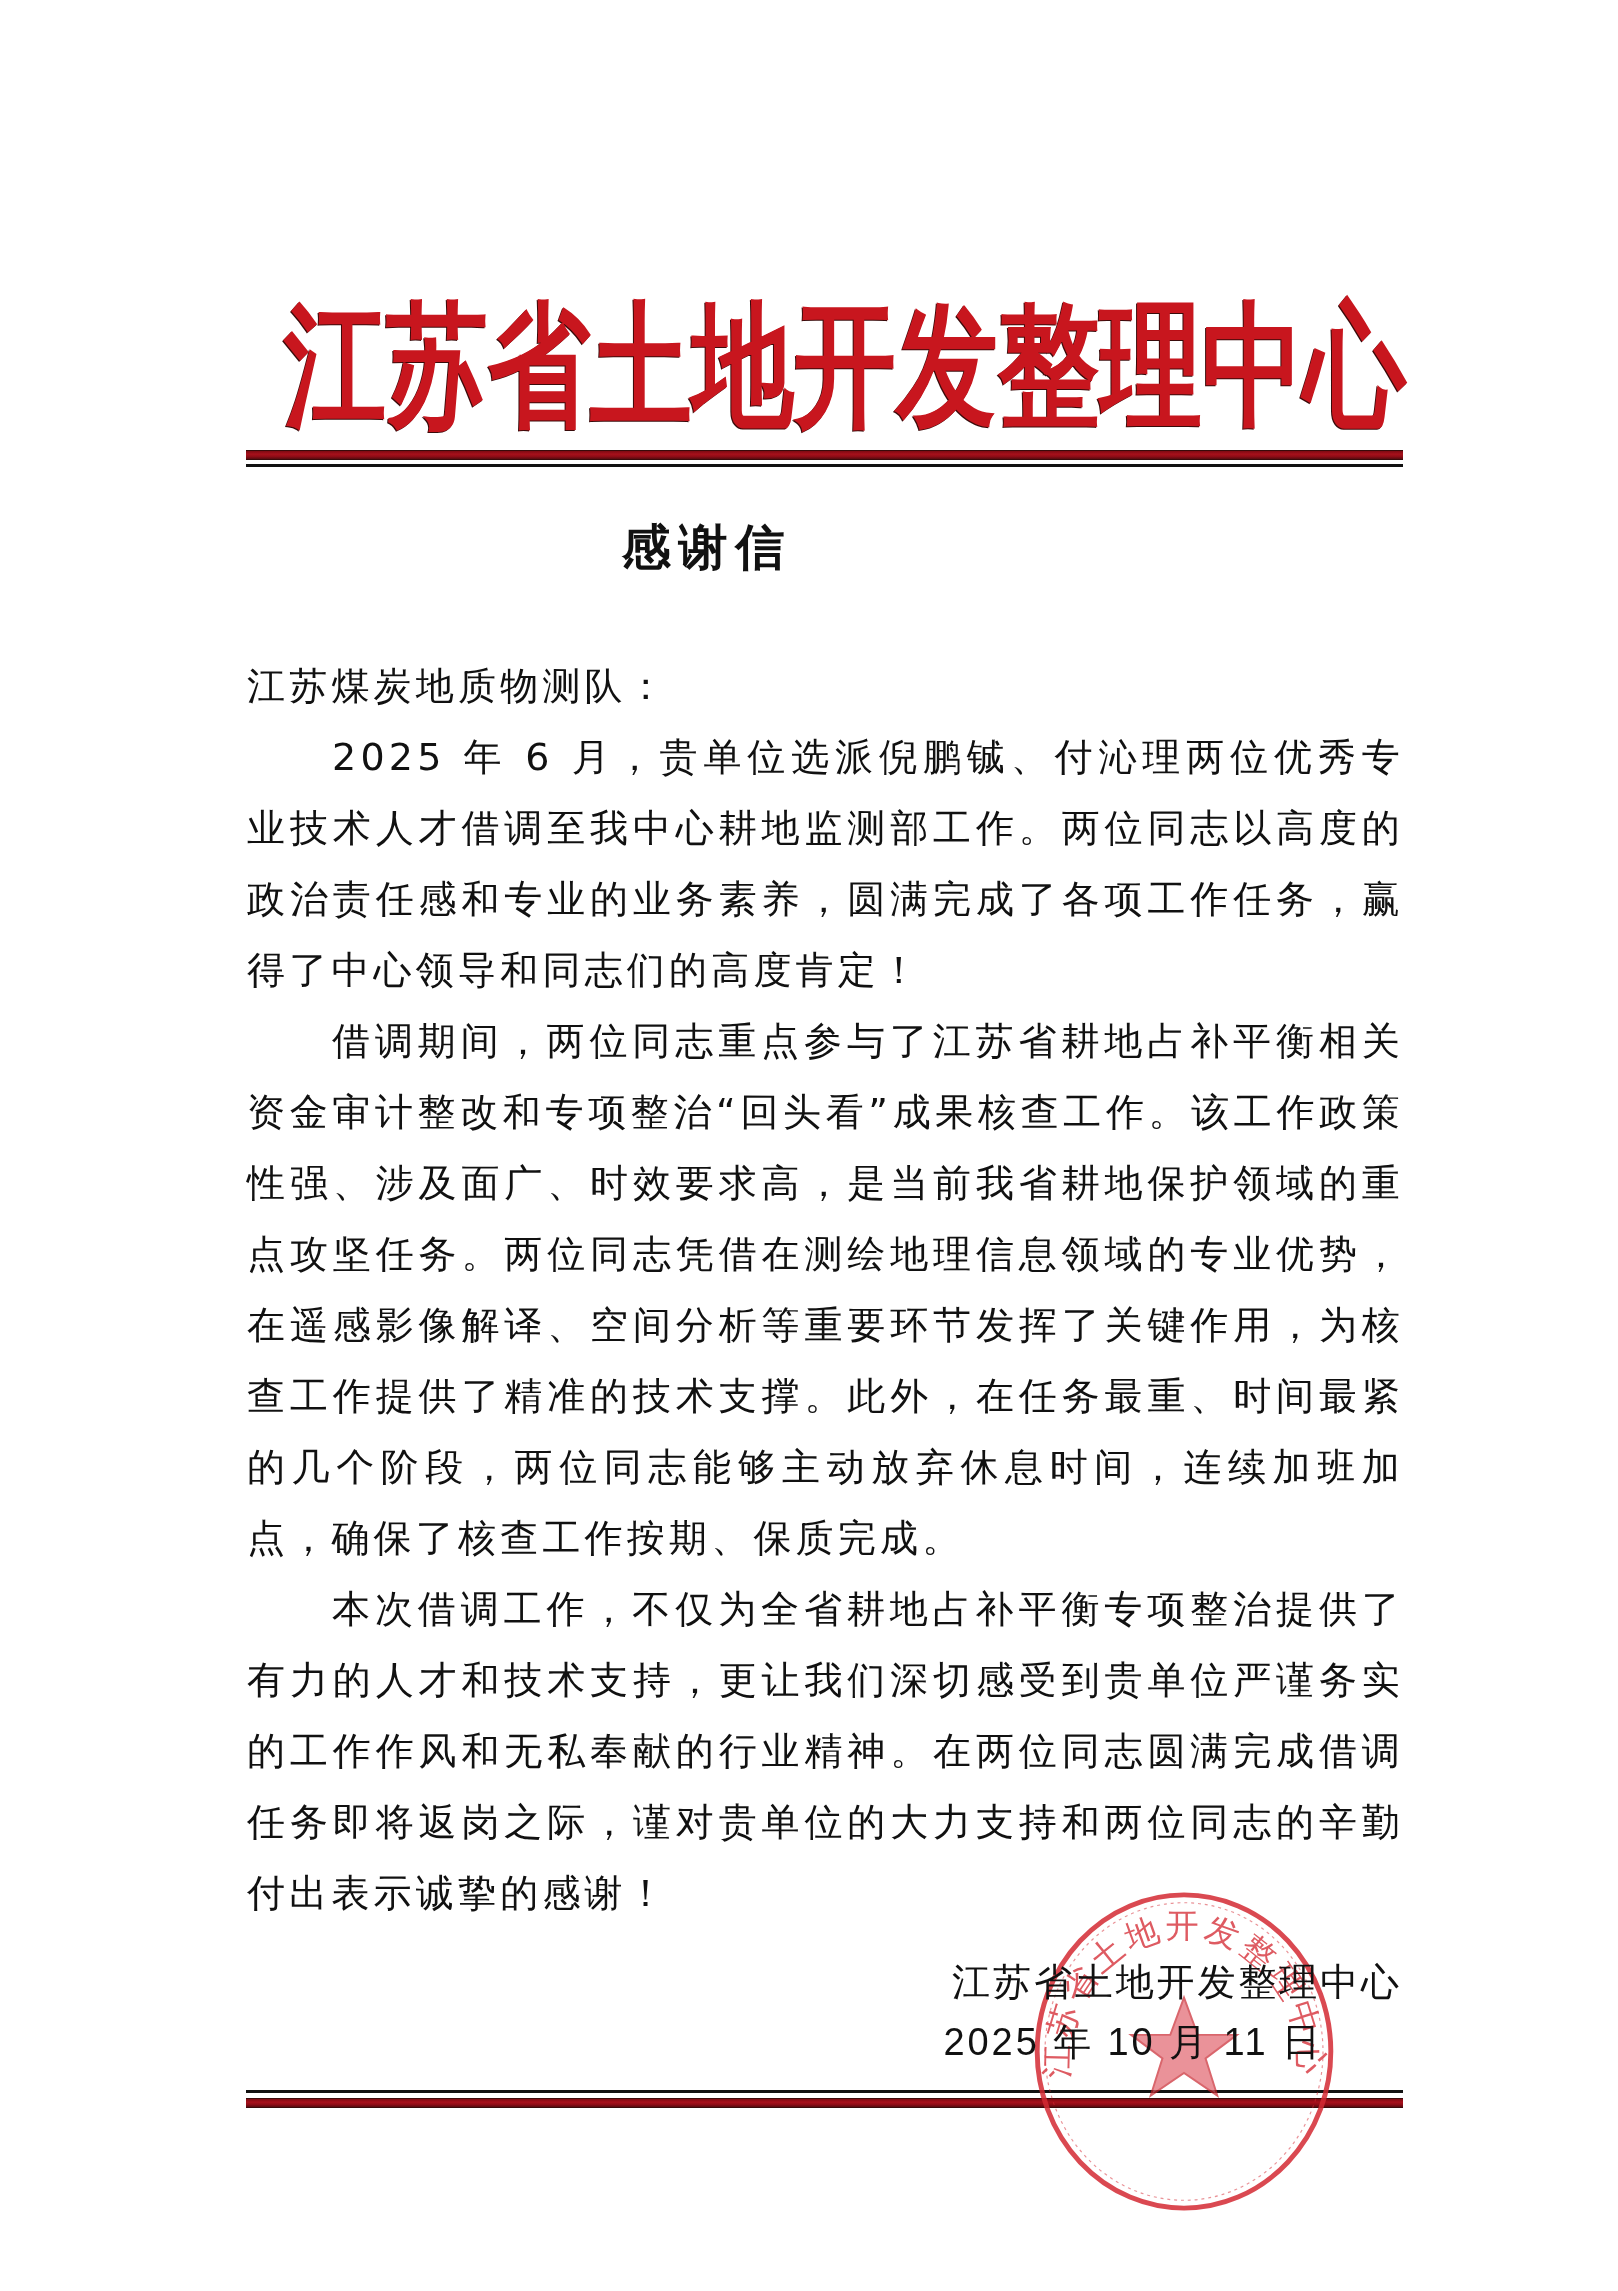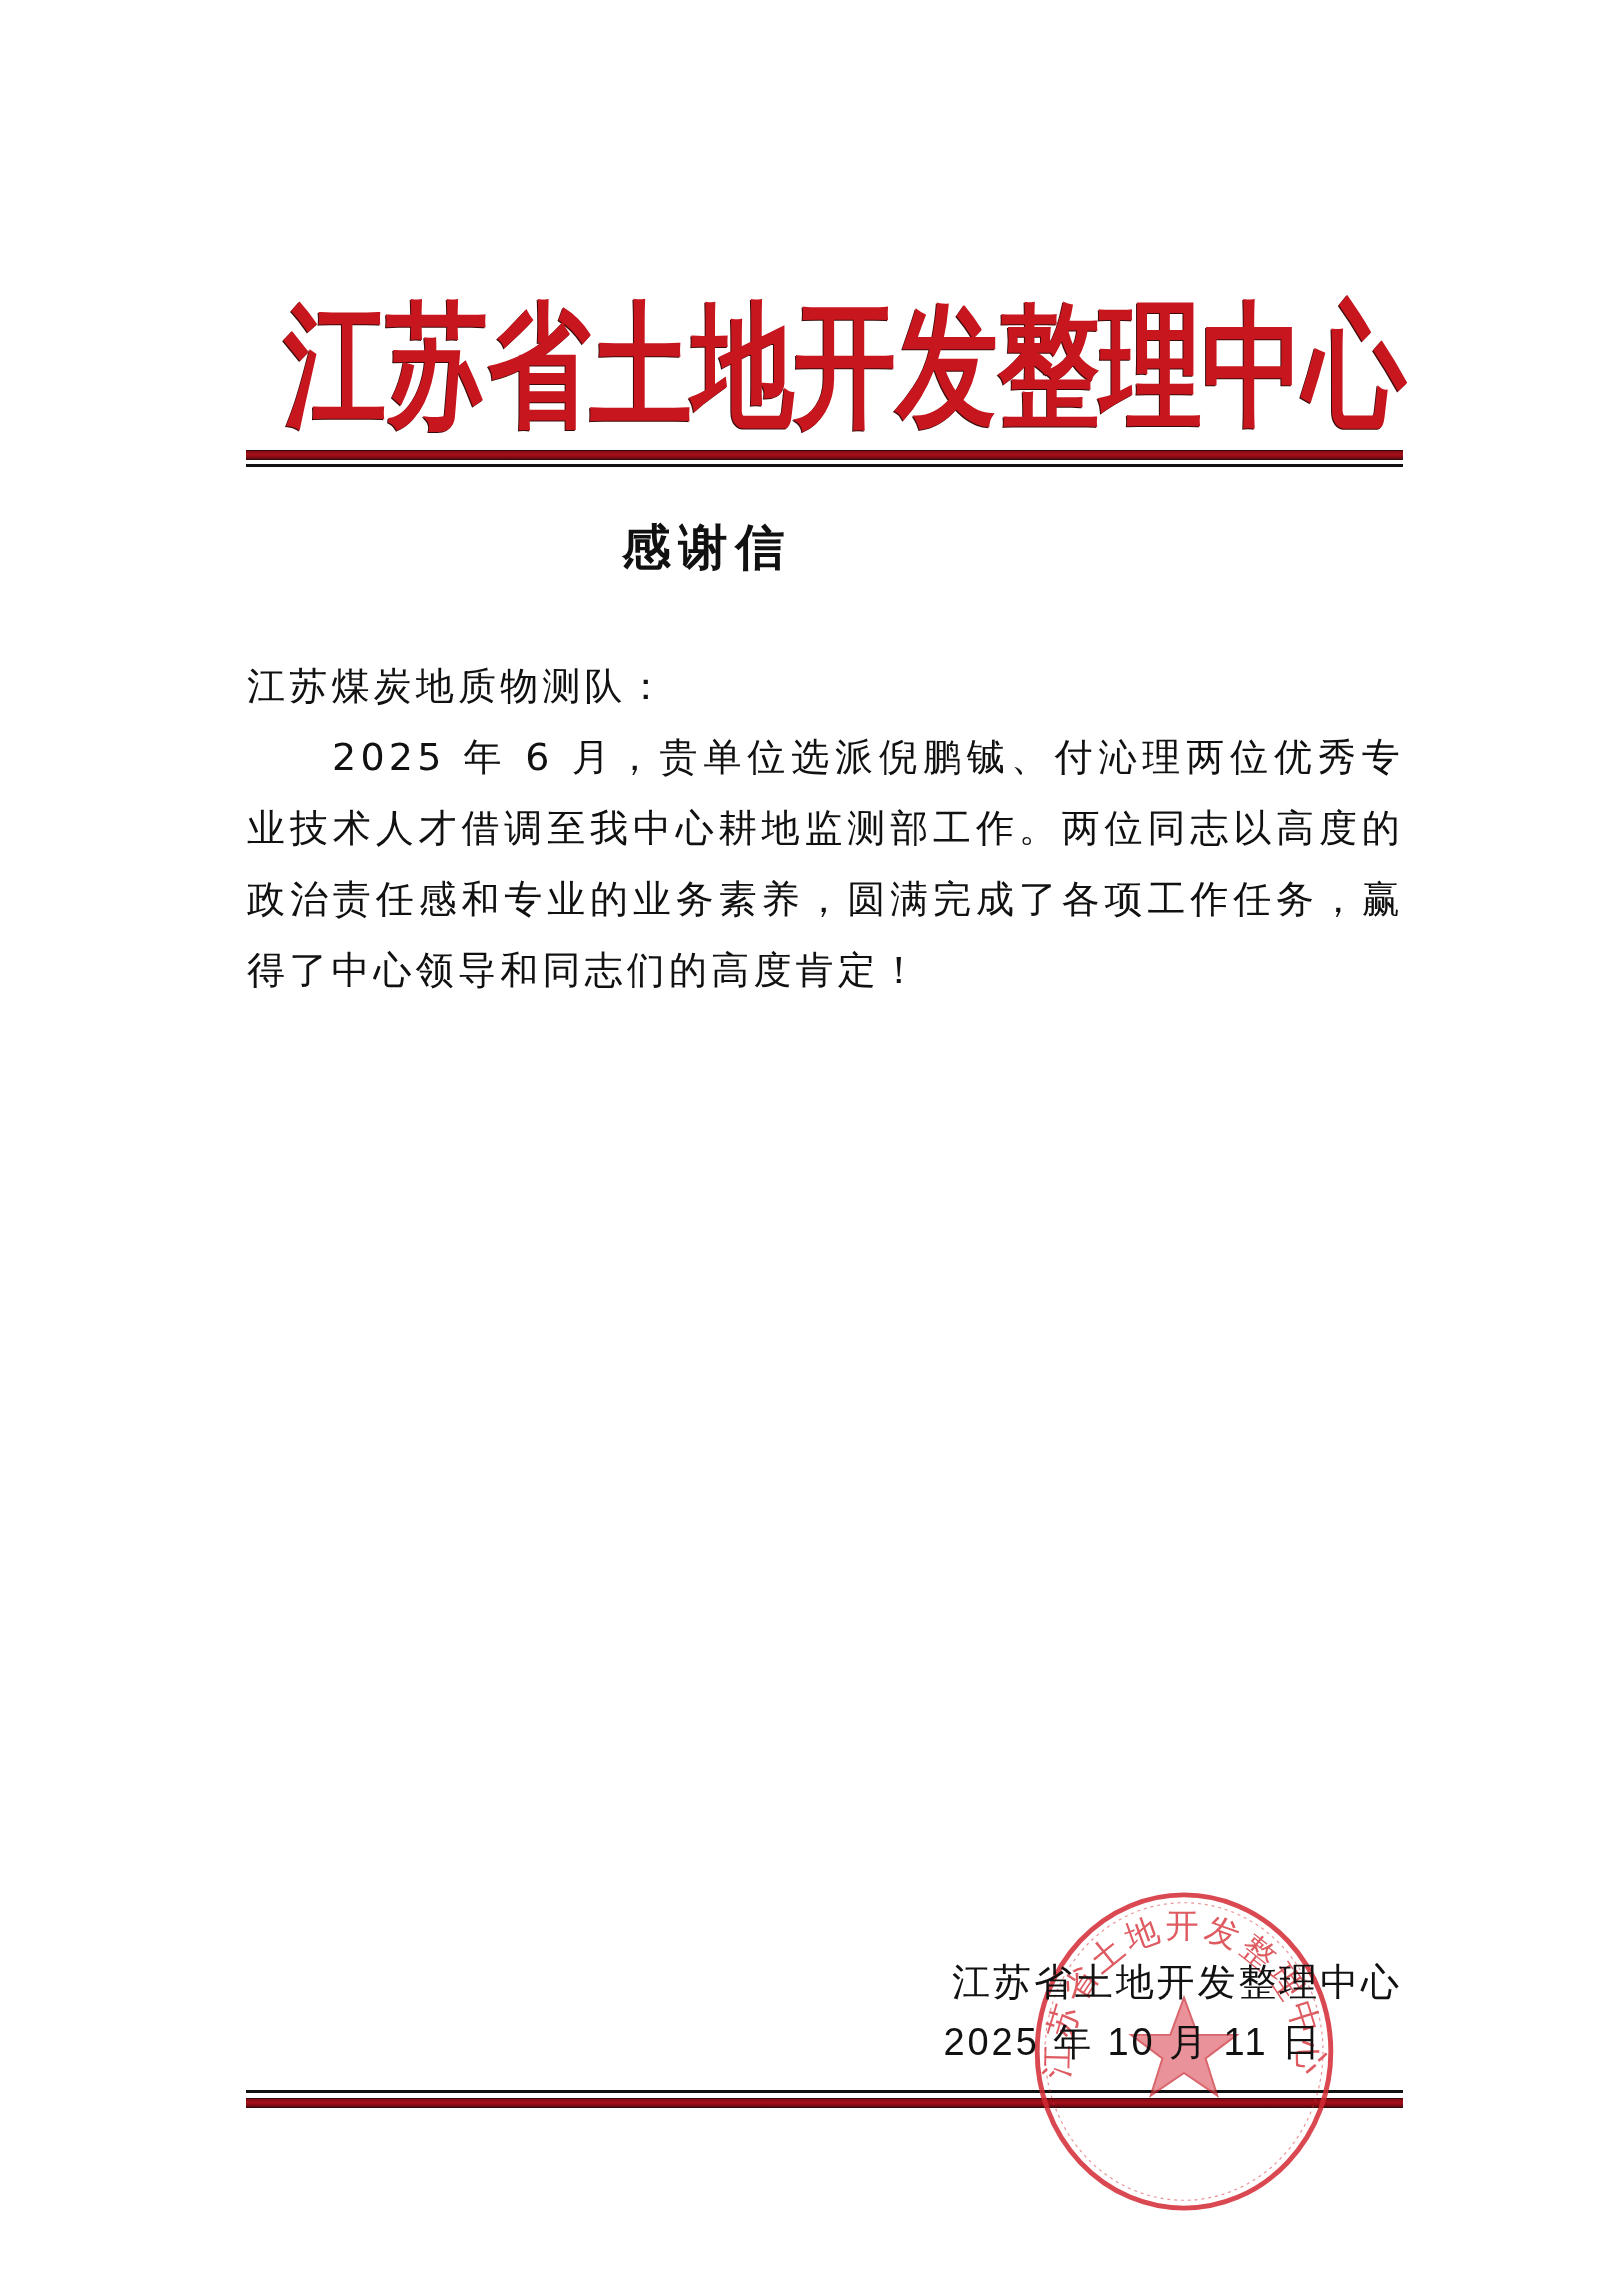--- a/index.html
+++ b/index.html
@@ -121,20 +121,22 @@
   </div>
 
 <div class="rule rule-red" style="top:450px;height:7.8px;"></div>
 <div class="rule rule-black" style="top:464px;height:2.9px;"></div>
 
 <div class="doc-title">感谢信</div>
 
 <div class="body-text">
   <p>江苏煤炭地质物测队：</p>
   <p class="para">2025 年 6 月，贵单位选派倪鹏铖、付沁理两位优秀专业技术人才借调至我中心耕地监测部工作。两位同志以高度的政治责任感和专业的业务素养，圆满完成了各项工作任务，赢得了中心领导和同志们的高度肯定！</p>
+  <p class="para">借调期间，两位同志重点参与了江苏省耕地占补平衡相关资金审计整改和专项整治“回头看”成果核查工作。该工作政策性强、涉及面广、时效要求高，是当前我省耕地保护领域的重点攻坚任务。两位同志凭借在测绘地理信息领域的专业优势，在遥感影像解译、空间分析等重要环节发挥了关键作用，为核查工作提供了精准的技术支撑。此外，在任务最重、时间最紧的几个阶段，两位同志能够主动放弃休息时间，连续加班加点，确保了核查工作按期、保质完成。</p>
+  <p class="para">本次借调工作，不仅为全省耕地占补平衡专项整治提供了有力的人才和技术支持，更让我们深切感受到贵单位严谨务实的工作作风和无私奉献的行业精神。在两位同志圆满完成借调任务即将返岗之际，谨对贵单位的大力支持和两位同志的辛勤付出表示诚挚的感谢！</p>
 </div>
 
 <svg class="stamp" viewBox="0 0 312 330">
   <ellipse cx="156" cy="165" rx="150" ry="160" fill="none" stroke="#d42a33" stroke-width="5"></ellipse>
   <ellipse cx="156" cy="165" rx="142" ry="152" fill="none" stroke="#d42a33" stroke-width="1.2" stroke-dasharray="3 4" opacity="0.6"></ellipse>
   <defs>
     <path id="seal-arc" d="M 40 200 A 118 128 0 1 1 272 200"></path>
   </defs>
   <text font-family="DejaVu Serif, serif" font-size="34" fill="#d42a33" letter-spacing="4" opacity="0.9">
     <textPath href="#seal-arc" startOffset="50%" text-anchor="middle" id="seal-ring-text">江苏省土地开发整理中心</textPath>

